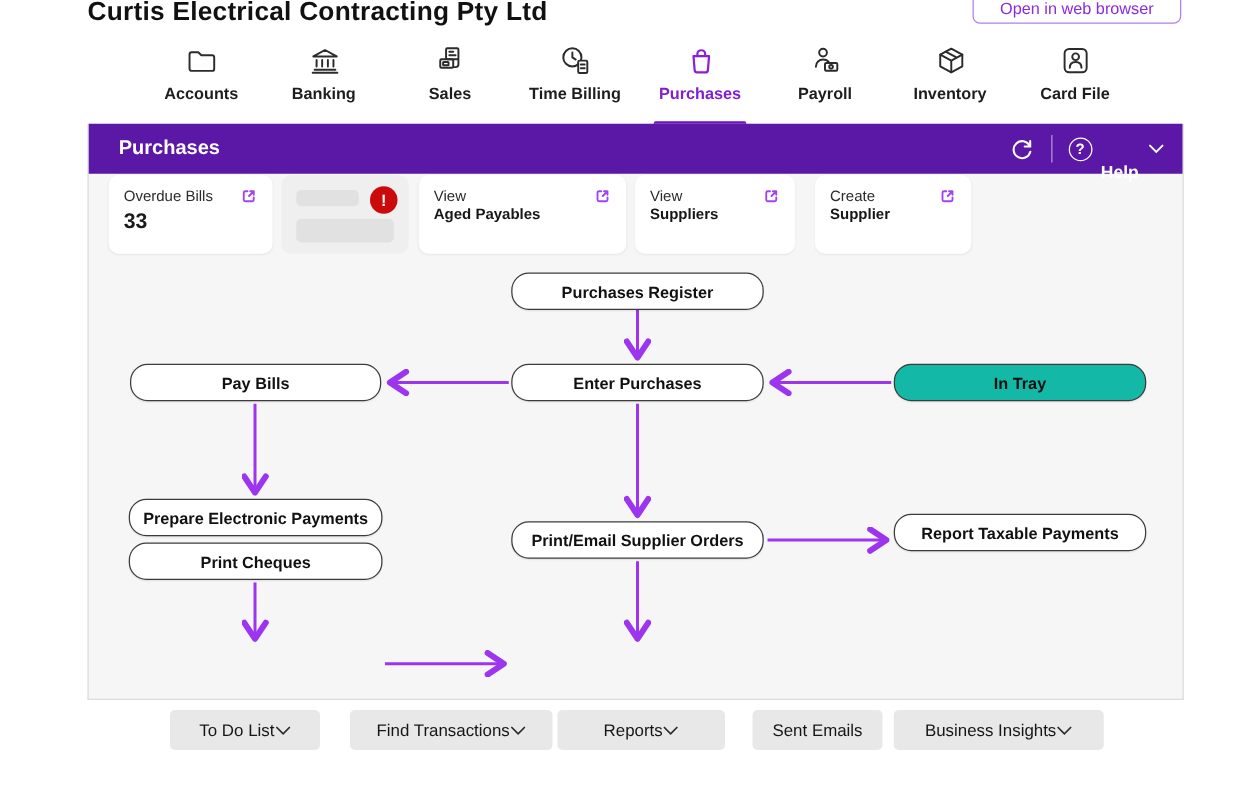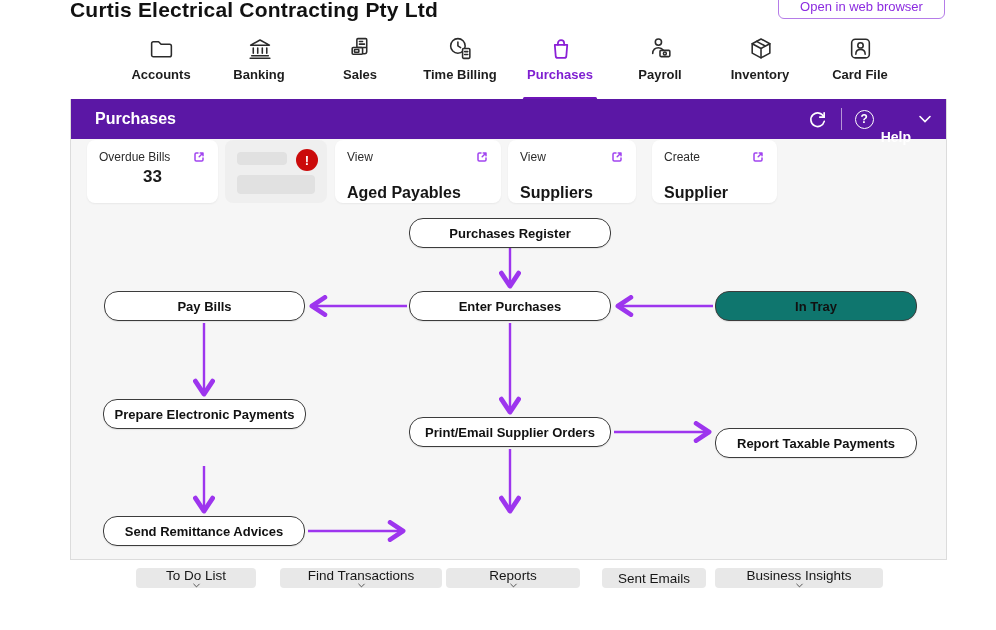--- a/index.html
+++ b/index.html
@@ -53,46 +53,45 @@
   }
   .help-label { color:#fff; font-size:14px; font-weight:600;margin-top:36px; }
   .icon-btn { display:flex; align-items:center; cursor:pointer; background:none; border:none; padding:0; }
   
   .card {
     position:absolute; top:41px; height:63px; background:#fff; border-radius:8px;
     box-shadow:0 1px 2px rgba(0,0,0,.06); padding:10px 12px; cursor:pointer; z-index:2;
   }
   .card-toprow { display:flex; align-items:center; justify-content:space-between; }
   .card-small { font-size:12px; color:#2c2c2c; white-space:nowrap; }
-  .card-big { font-size:16px; font-weight:700; color:#161616; margin-top:20px; white-space:nowrap; }
-  .card-value { font-size:17px; font-weight:700; margin-top:3px;margin-left:44px; }
+  .card-big { font-size:12px; font-weight:700; color:#161616; margin-top:0; white-space:nowrap; }
+  .card-value { font-size:17px; font-weight:700; margin-top:3px; }
   .card.skeleton { background:#efefef; box-shadow:none; cursor:default; }
   .skel-bar { background:#e1e1e1; border-radius:4px; }
   .alert-badge {
     position:absolute; right:9px; top:9px; width:22px; height:22px; border-radius:50%;
     background:#cb0b0b; color:#fff; font-size:13px; font-weight:700;
     display:flex; align-items:center; justify-content:center;
   }
   
   .flow-svg { position:absolute; left:0; top:0; z-index:1; pointer-events:none; }
   .flow-node {
     position:absolute; width:202px; height:30px; background:#fff;
     border:1.5px solid #3c3c3c; border-radius:14px; z-index:2;
     display:flex; align-items:center; justify-content:center;
     font-size:13px; font-weight:700; color:#111; cursor:pointer;
     box-shadow:0 1px 1px rgba(0,0,0,.08); white-space:nowrap;
   }
-  .flow-node.gray { background:#0f766e; }
+  .flow-node.gray { background:#14b8a6; }
   
   .footer-btn {
-    position:absolute; top:568px; height:20px; background:#e8e8e8; border:none;
+    position:absolute; top:568px; height:32px; background:#e8e8e8; border:none;
     border-radius:4px; font-size:13.5px; color:#161616; cursor:pointer;
     display:flex; align-items:center; justify-content:center; 
     font-family:inherit;
-    flex-direction:column;
   }
   svg { display:block; }
 </style>
 </head>
 <body>
 
 <h1 class="company-title">Curtis Electrical Contracting Pty Ltd</h1>
 <button class="open-web-btn">Open in web browser</button>
 
 <div class="nav-item" style="left:109px">
@@ -271,23 +270,23 @@
       <line x1="439" y1="350" x2="439" y2="411" marker-end="url(#ah)"></line>
       <line x1="237" y1="432" x2="331" y2="432" marker-end="url(#ah)"></line>
     </g>
   </svg>
 
   <div class="flow-node" style="left:338px; top:119px">Purchases Register</div>
   <div class="flow-node" style="left:338px; top:192px">Enter Purchases</div>
   <div class="flow-node" style="left:33px;  top:192px; width:201px">Pay Bills</div>
   <div class="flow-node gray" style="left:644px; top:192px">In Tray</div>
   <div class="flow-node" style="left:32px;  top:300px; width:203px">Prepare Electronic Payments</div>
+  <div class="flow-node" style="left:32px;  top:335px; width:203px">Print Cheques</div>
   <div class="flow-node" style="left:338px; top:318px">Print/Email Supplier Orders</div>
-  <div class="flow-node" style="left:644px; top:329px">Report Taxable Payments</div>
-  <div class="flow-node" style="left:32px;  top:417px">Send Remittance Advices</div>
+  <div class="flow-node" style="left:644px; top:312px">Report Taxable Payments</div>
 </div>
 
 <button class="footer-btn" style="left:136px; width:120px">
   <span>To Do List</span>
   <svg width="13" height="9" viewBox="0 0 13 9" fill="none" stroke="#2b2b2b" stroke-width="1.4" stroke-linecap="round">
       <polyline points="1.5,2 6.5,7 11.5,2"></polyline>
     </svg>
 </button>
 <button class="footer-btn" style="left:280px; width:162px">
   <span>Find Transactions</span>

